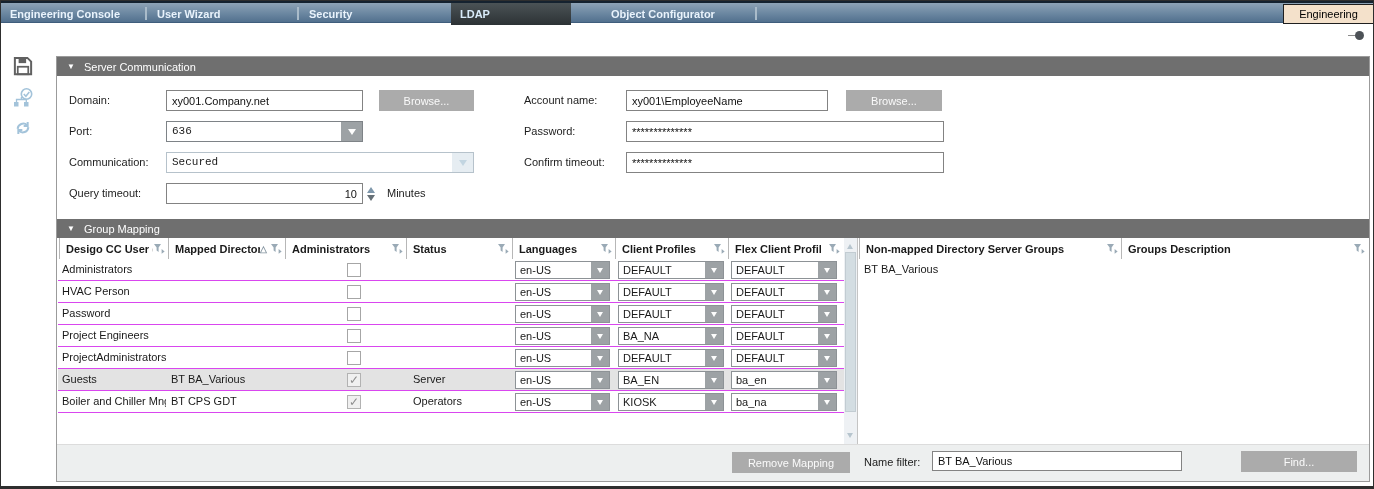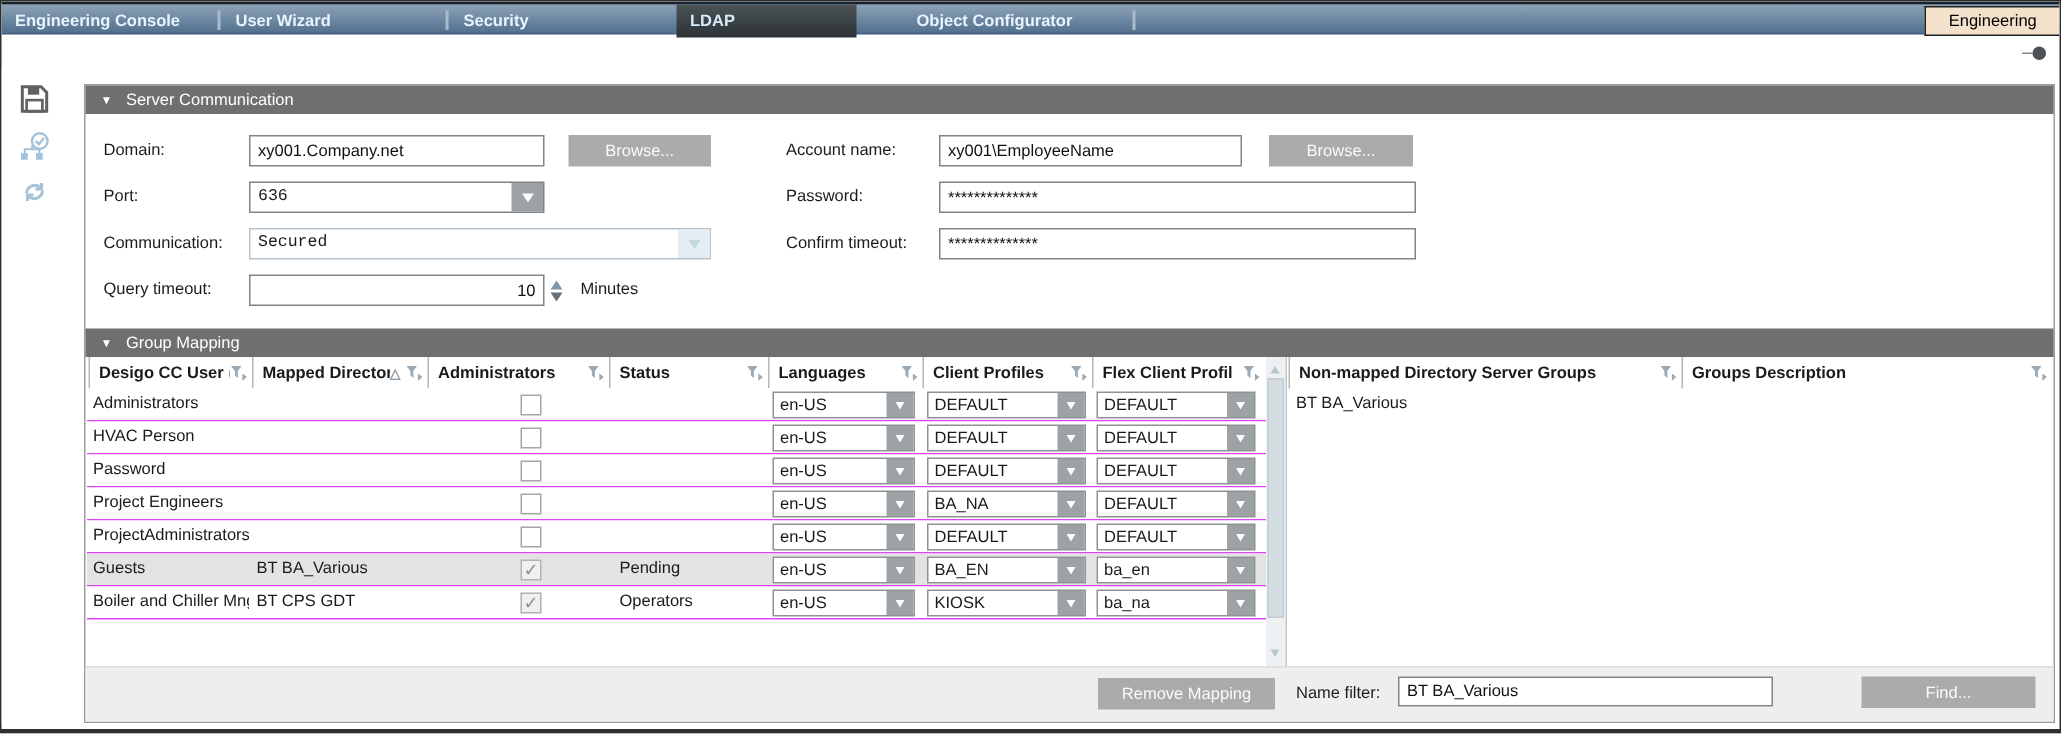--- a/index.html
+++ b/index.html
@@ -395,21 +395,21 @@
           <span class="dd-txt">DEFAULT</span>
           <span class="dd-btn">
             <i class="tri"></i>
           </span>
         </div>
     </div>
     <div class="trow selected" style="top:312px">
       <span class="cell" style="left:4px;width:104px">Guests</span>
       <span class="cell" style="left:113px;width:112px">BT BA_Various</span>
       <span class="chk checked"></span>
-      <span class="cell" style="left:355px;width:98px">Pending</span>
+      <span class="cell" style="left:355px;width:98px">Server</span>
       <div class="dd" style="left:457px;width:95px">
           <span class="dd-txt">en-US</span>
           <span class="dd-btn">
             <i class="tri"></i>
           </span>
         </div>
       <div class="dd" style="left:560px;width:106px">
           <span class="dd-txt">BA_EN</span>
           <span class="dd-btn">
             <i class="tri"></i>

